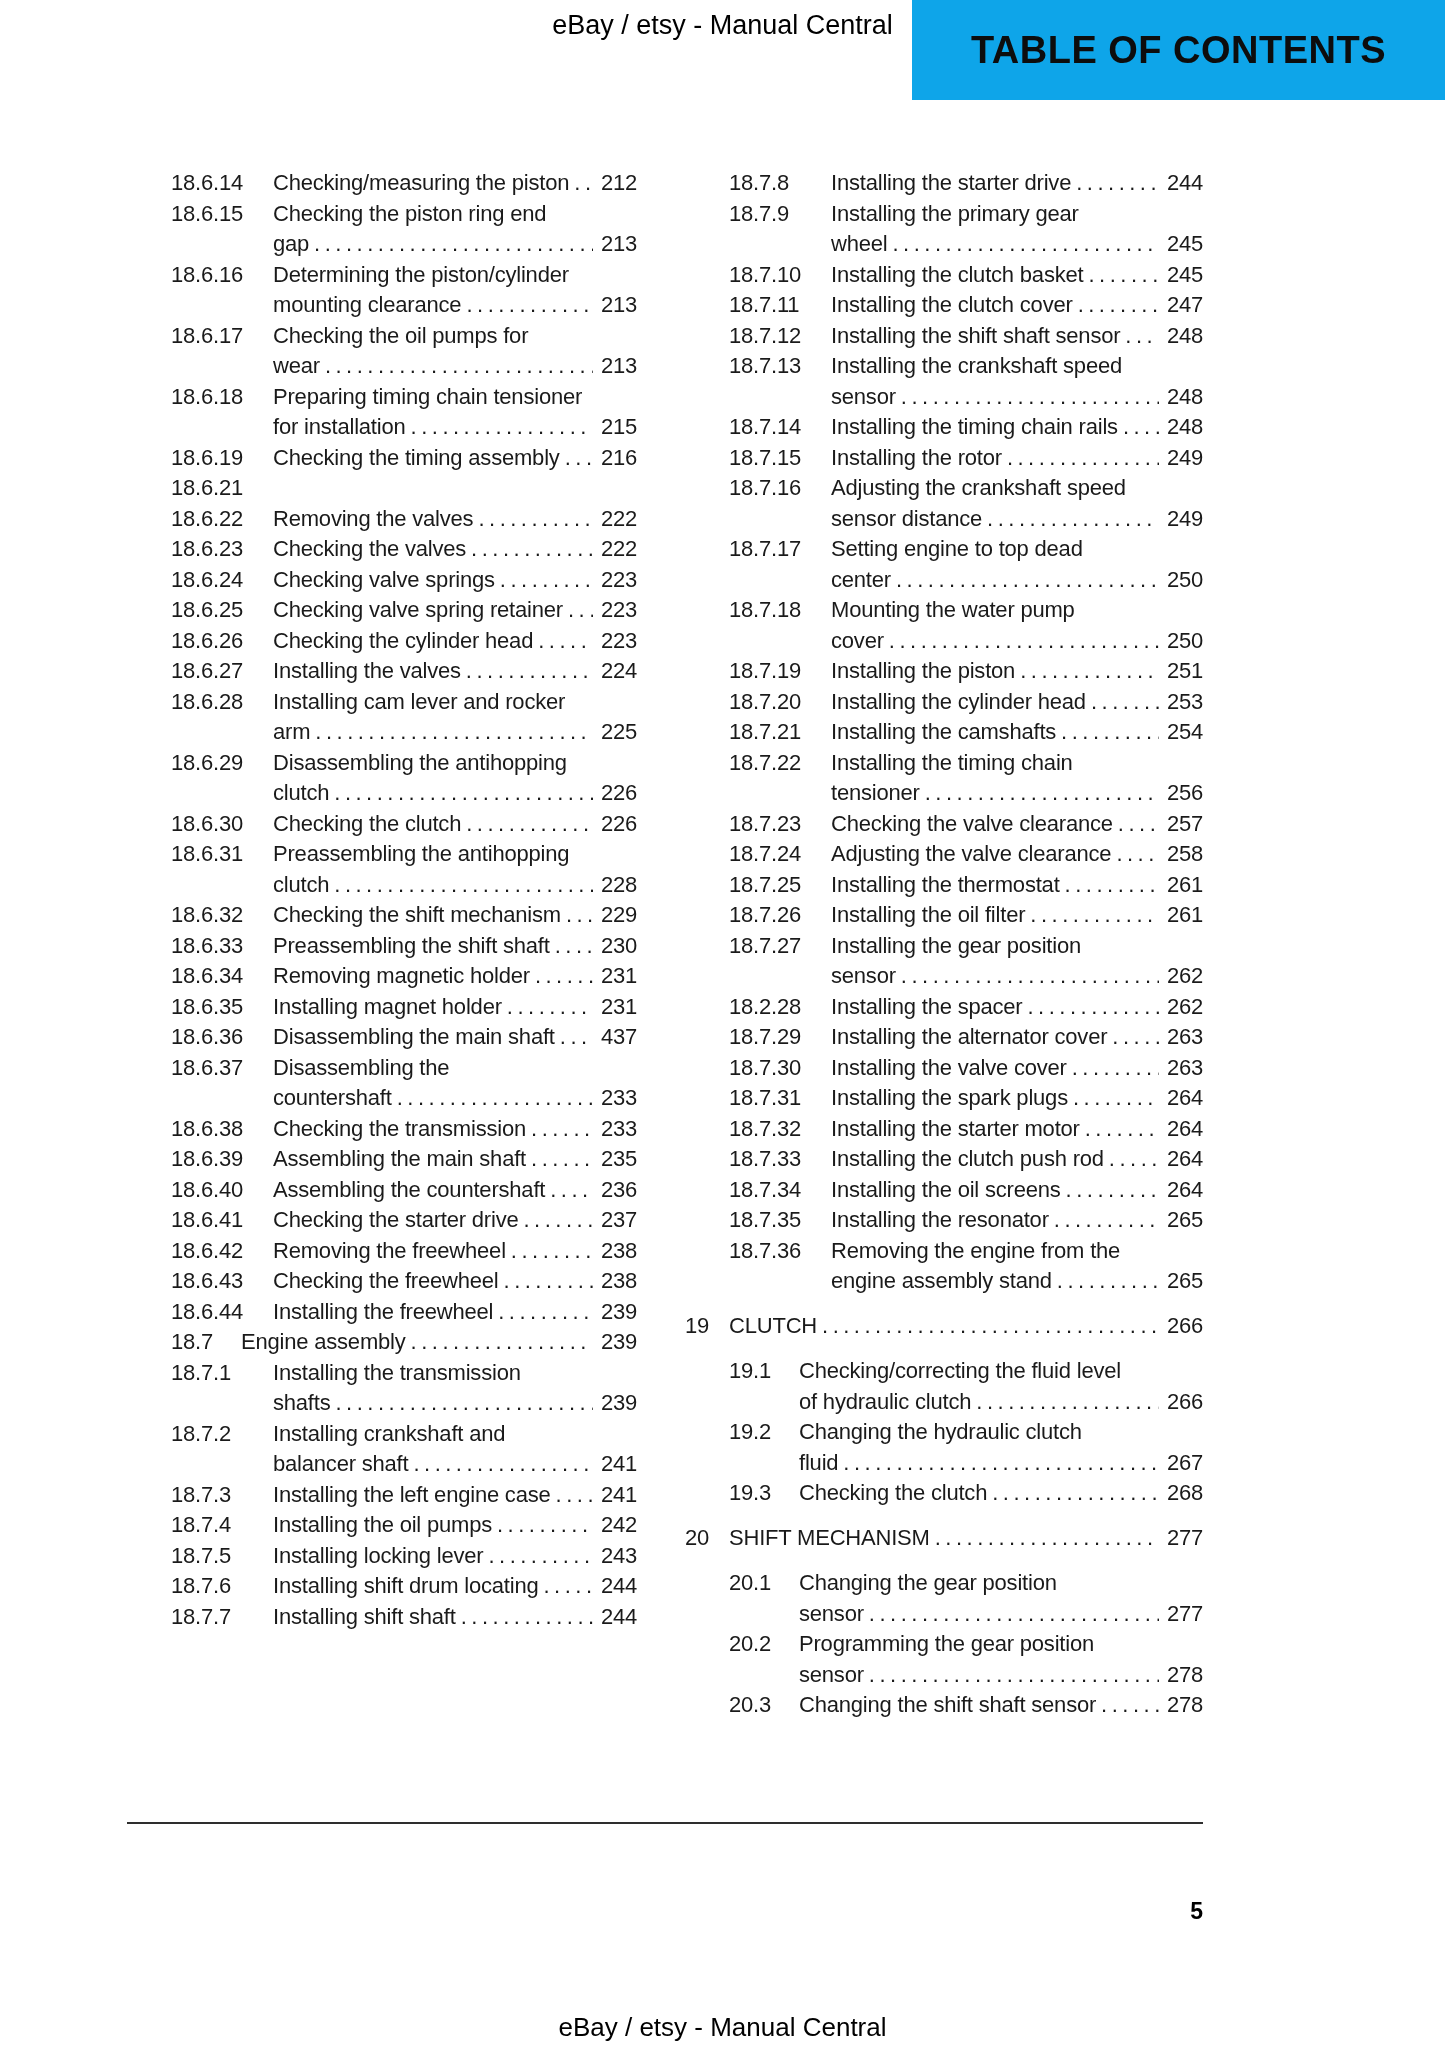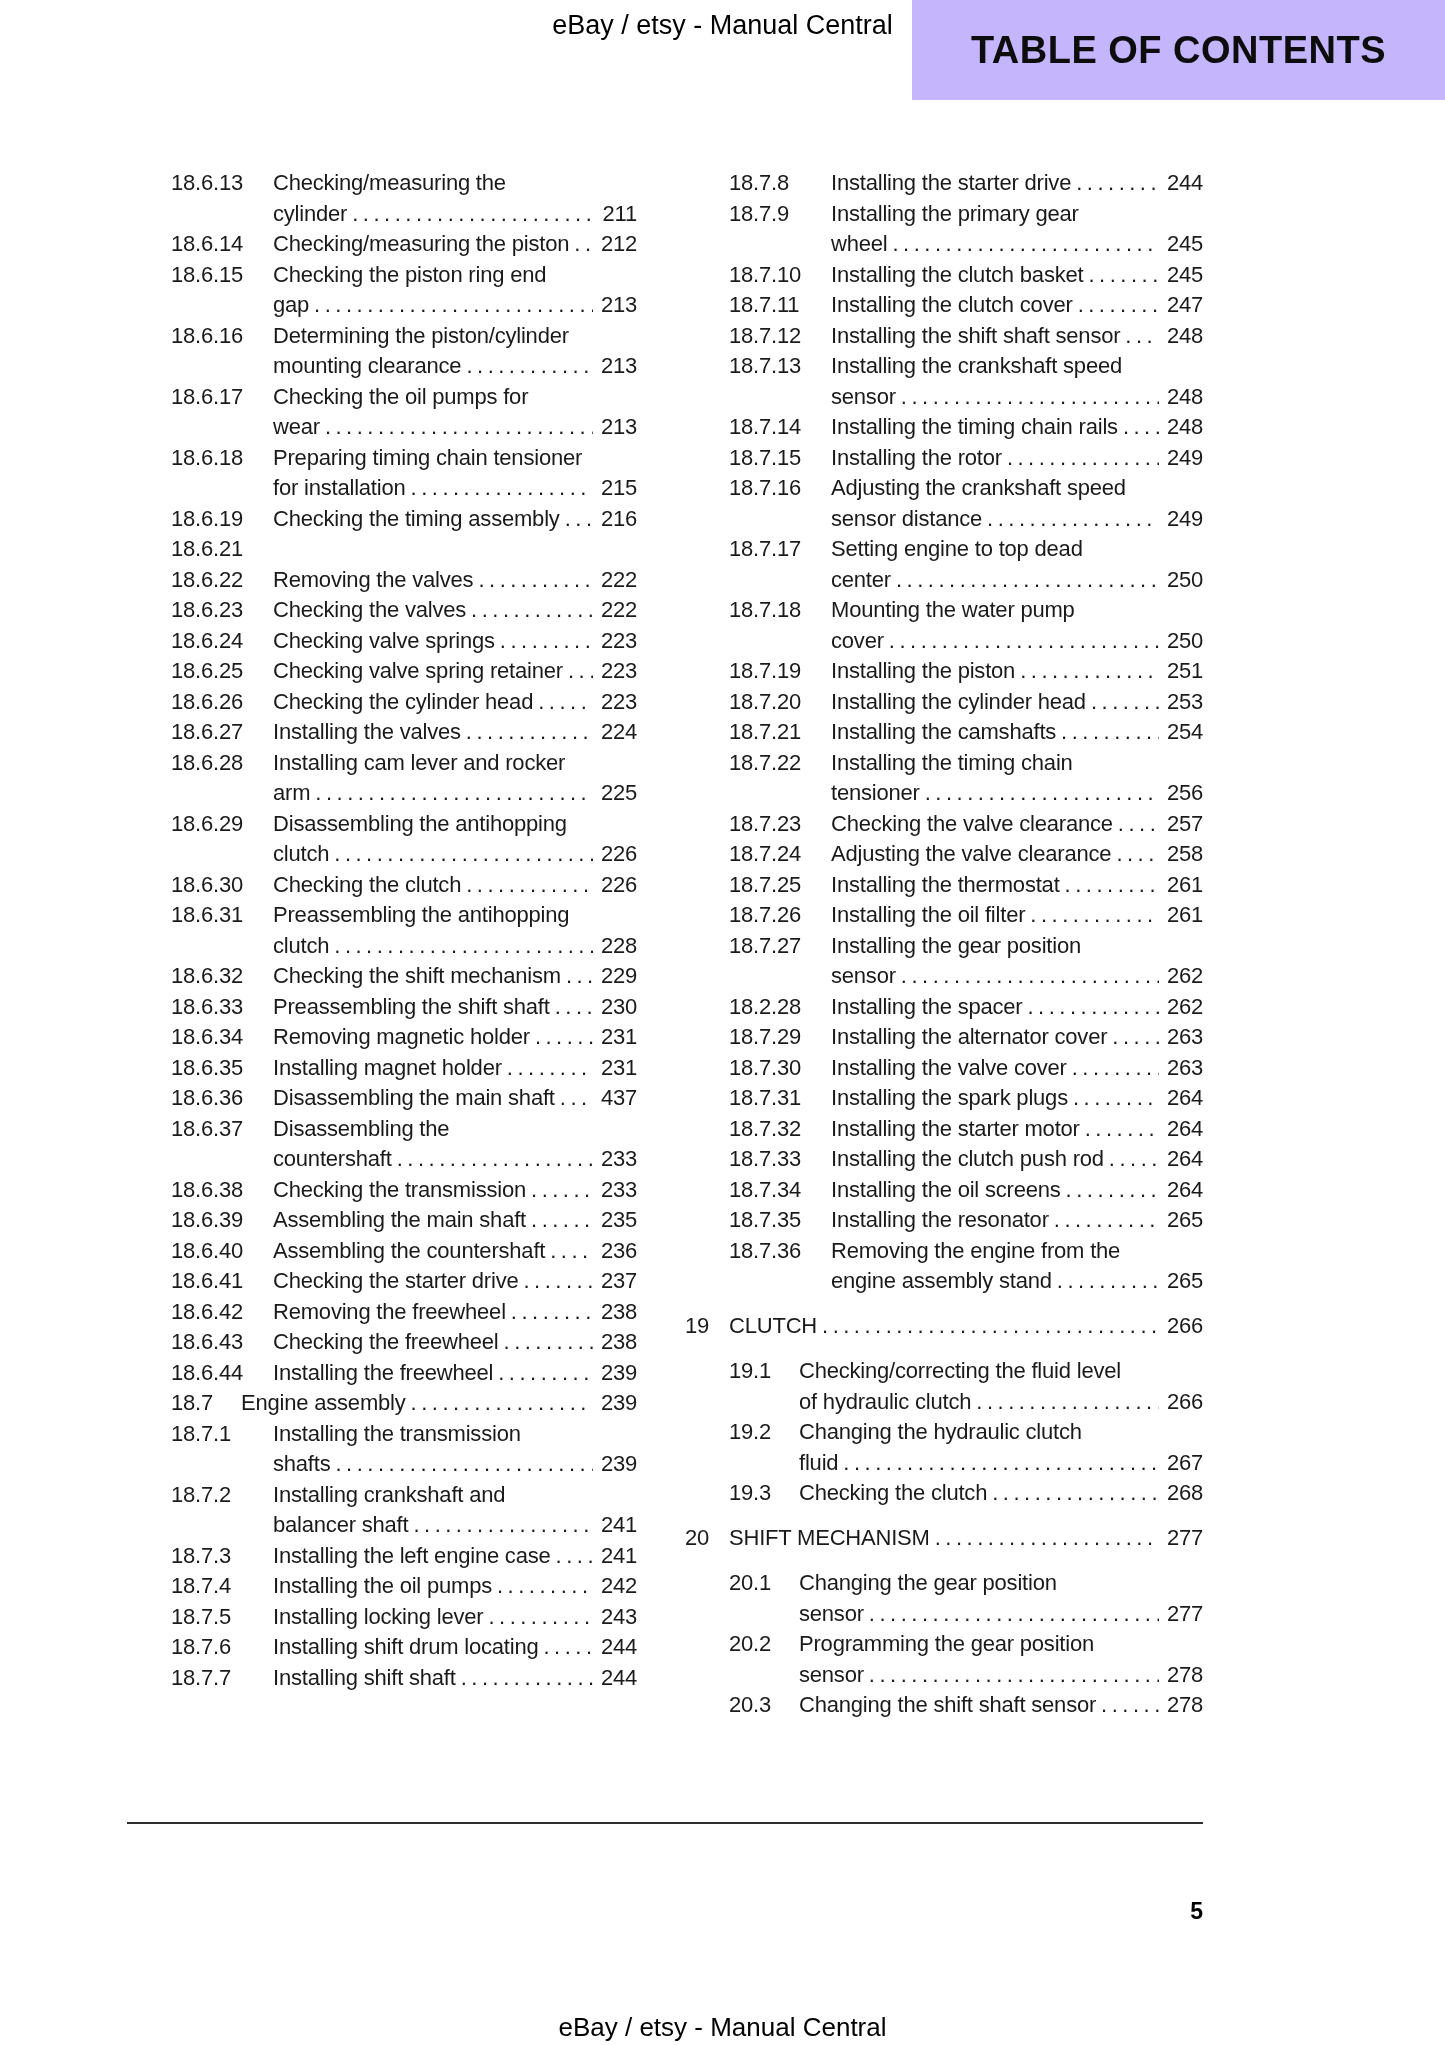--- a/index.html
+++ b/index.html
@@ -75,37 +75,26 @@
   .footer-brand {
     position:absolute; top:2012px; left:0; width:100%;
     text-align:center;
     font-size:26px; line-height:30px; color:#000;
   }
 </style>
 </head>
 <body>
 
 <div class="header-brand">eBay / etsy - Manual Central</div>
-<div class="banner" style="background: #c4b5fd;">
+<div class="banner" style="background: #0ea5e9;">
   <h1 class="banner-title">TABLE OF CONTENTS</h1>
 </div>
 
 <div class="toc">
   <div class="col-left" id="col-left">
-      <div class="entry lvl3">
-        <span class="num">18.6.13</span>
-        <div class="body">
-          <div class="cont">Checking/measuring the</div>
-          <div class="lastline">
-            <span class="t">cylinder</span>
-            <span class="leader"></span>
-            <span class="pg">211</span>
-          </div>
-        </div>
-      </div>
       <div class="entry lvl3">
         <span class="num">18.6.14</span>
         <div class="body">
           <div class="lastline">
             <span class="t">Checking/measuring the piston</span>
             <span class="leader"></span>
             <span class="pg">212</span>
           </div>
         </div>
       </div>

